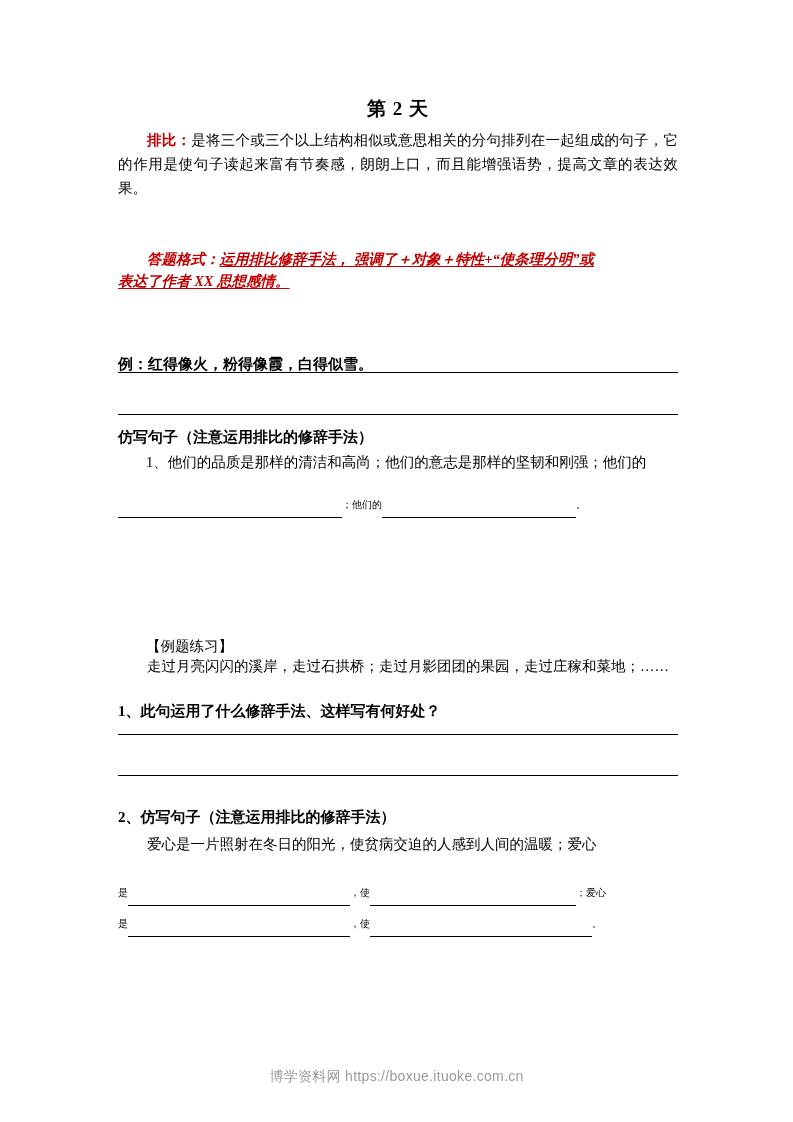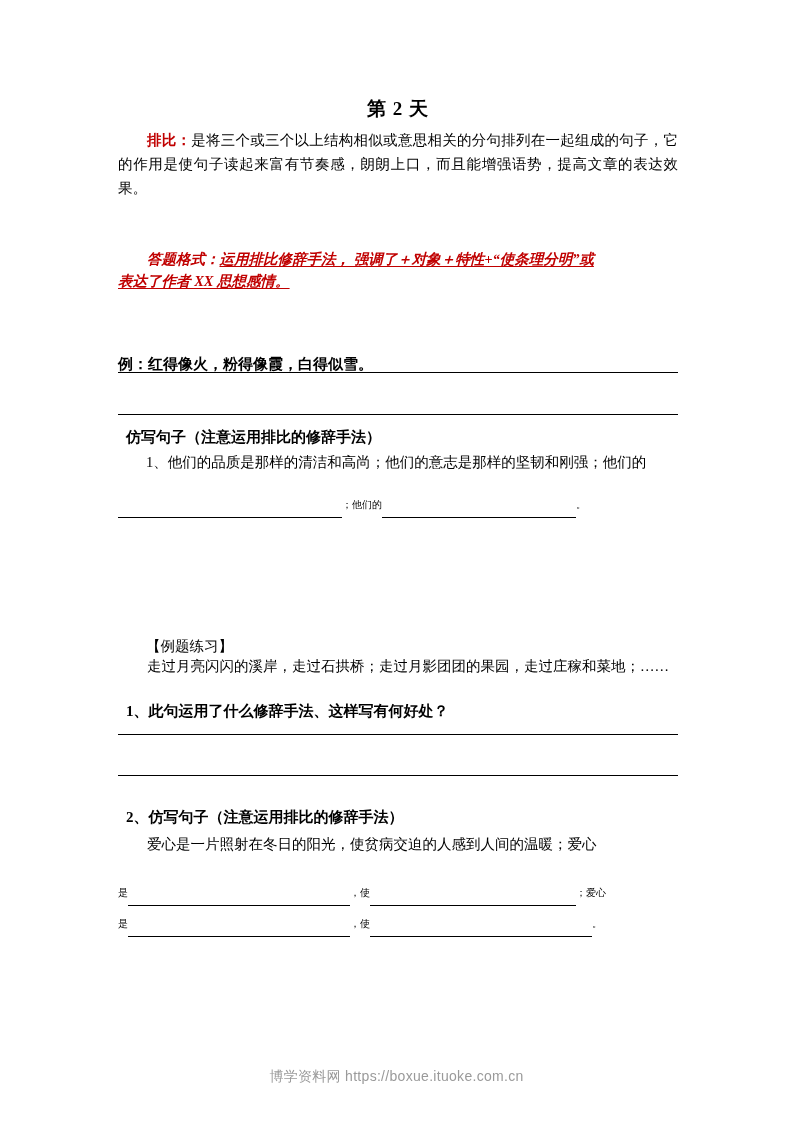--- a/index.html
+++ b/index.html
@@ -95,21 +95,21 @@
     position: absolute;
     left: 0;
     width: 560px;
     border-top: 1.6px solid #000000;
     height: 0;
   }
 
   
   .head-bold {
     position: absolute;
-    left: 8px;
+    left: 0;
     width: 560px;
     font-size: 15px;
     font-weight: bold;
     line-height: 22px;
   }
 
   
   .blank {
     display: inline-block;
     border-bottom: 1.3px solid #000;

